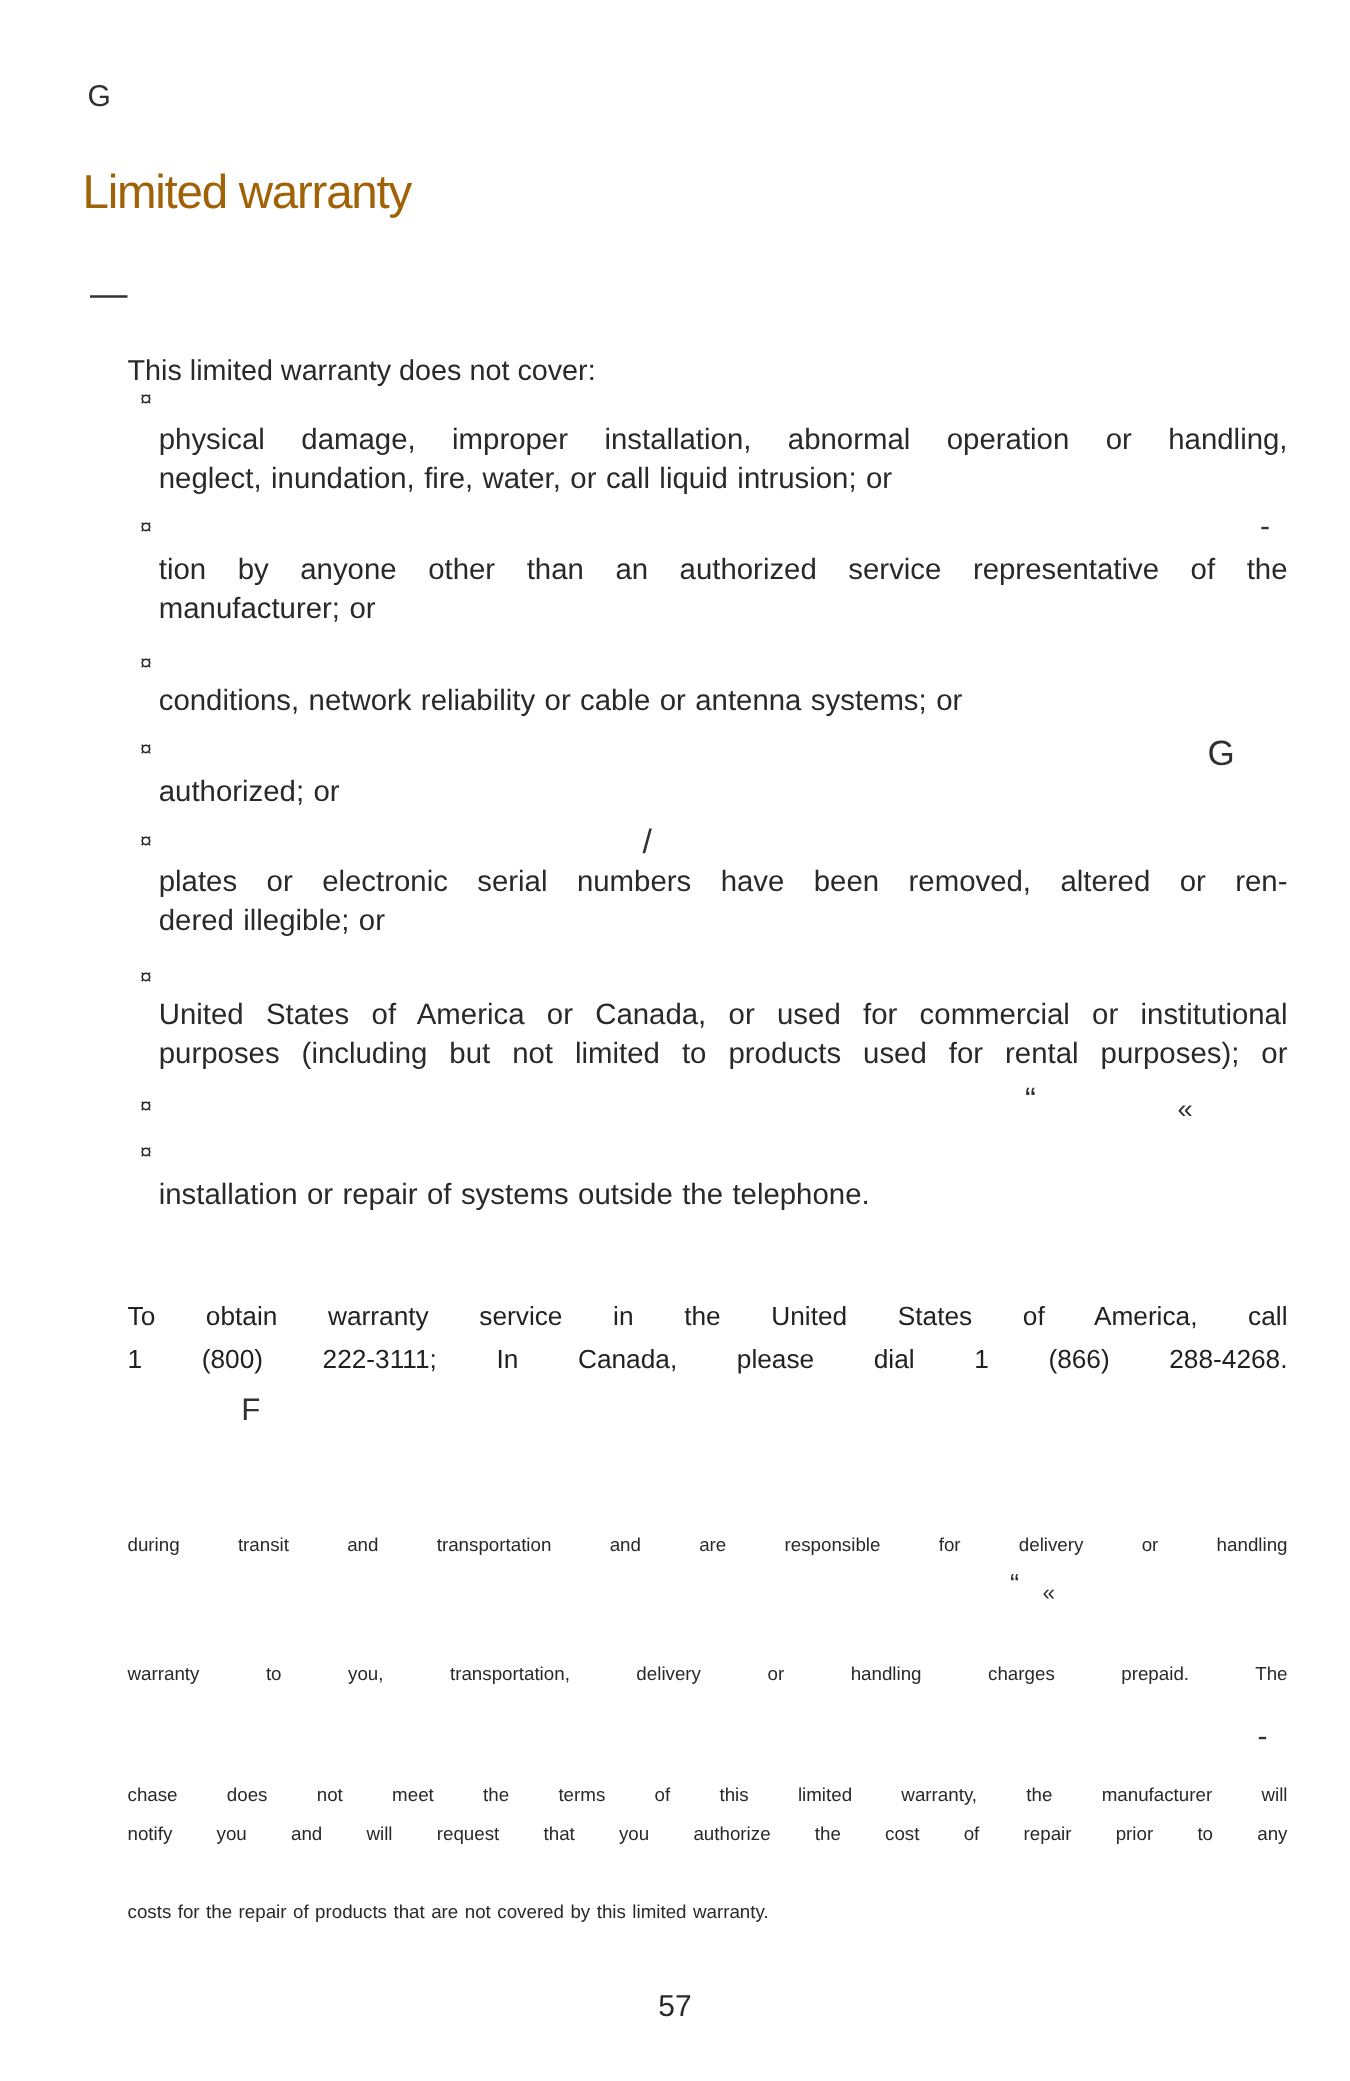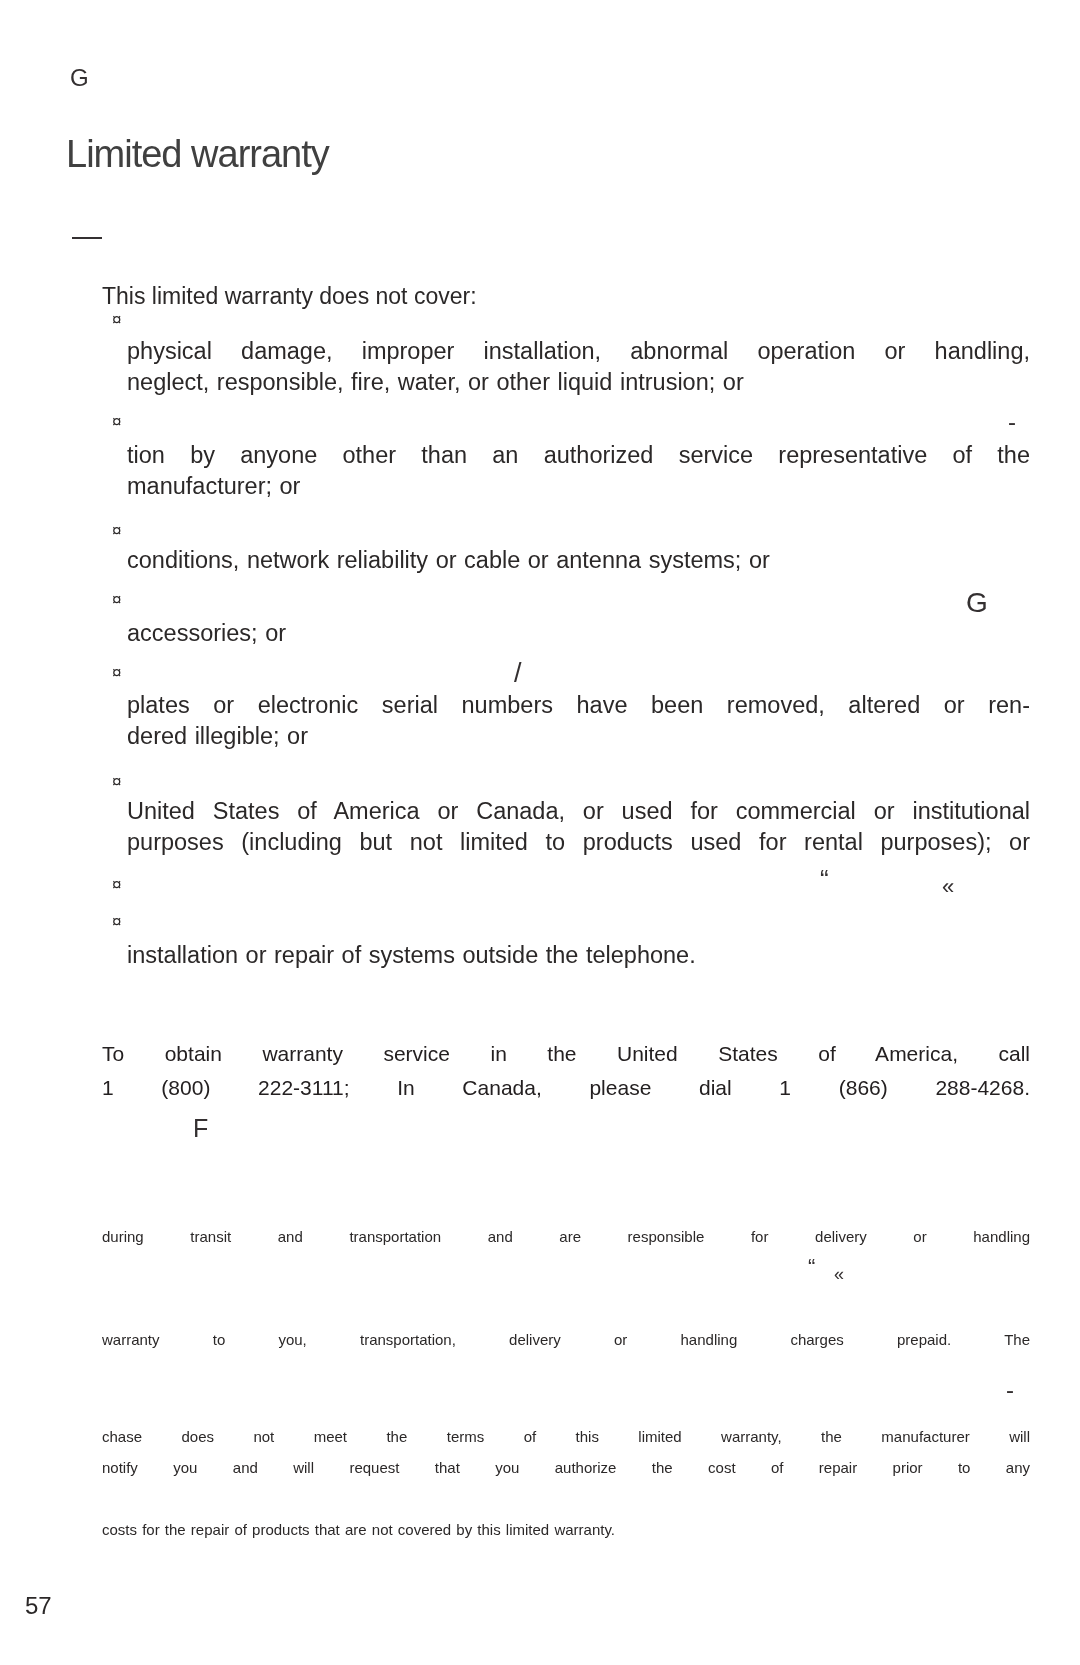--- a/index.html
+++ b/index.html
@@ -7,69 +7,69 @@
     position:relative;
     width:1080px;height:1665px;
     margin:0 auto;
     background:#ffffff;
     font-family:"Liberation Sans","DejaVu Sans",sans-serif;
     color:#2b2828;
     overflow:hidden;
   }
   .abs{position:absolute;line-height:1.18;}
   .corner-mark{left:70px;top:64px;font-size:24px;color:#343031;}
-  .doc-title{left:66px;top:132px;font-size:38px;letter-spacing:-1px;color:#404040;font-weight:400;}
+  .doc-title{left:66px;top:132px;font-size:38px;letter-spacing:-1px;color:#a16207;font-weight:400;}
   .section-dash{left:72px;top:218px;font-size:30px;color:#343031;}
   .intro{left:102px;top:262px;font-size:23px;margin-top:21px;}
   .marker{left:112px;font-size:17px;color:#2b2828;}
   .bline{left:127px;width:903px;font-size:23.5px;word-spacing:1px;}
   .pline{left:102px;width:928px;font-size:15px;word-spacing:1px;}
   .just{text-align:justify;text-align-last:justify;}
   .bold-line{left:102px;width:928px;font-size:21px;font-weight:400;color:#242021;
              text-align:justify;text-align-last:justify;}
   .stray{color:#343031;}
   .s-hyphen1{left:1008px;top:408px;font-size:24px;}
   .s-g{left:966px;top:586px;font-size:28px;}
   .s-slash{left:514px;top:658px;font-size:27px;}
   .s-quote1{left:820px;top:864px;font-size:26px;}
   .s-guill1{left:942px;top:874px;font-size:22px;}
   .s-f{left:193px;top:1114px;font-size:25px;}
   .s-quote2{left:808px;top:1254px;font-size:22px;}
   .s-guill2{left:834px;top:1264px;font-size:18px;}
   .s-hyphen2{left:1006px;top:1376px;font-size:24px;}
-  .page-num{left:0;right:0;top:1592px;font-size:24px;color:#2b2828;padding-left:25px;}
+  .page-num{left:0;right:0;top:1592px;text-align:center;font-size:24px;color:#2b2828;}
 </style>
 </head>
 <body>
 
 <div class="page">
 
   <div class="abs corner-mark">G</div>
 
   <div class="abs doc-title">Limited warranty</div>
 
   <div class="abs section-dash">—</div>
 
   <div class="abs intro">This limited warranty does not cover:</div>
 
   <span class="abs marker" style="top:310px">¤</span>
   <div class="abs bline just" style="top:338px">physical damage, improper installation, abnormal operation or handling,</div>
-  <div class="abs bline" style="top:369px">neglect, responsible, fire, water, or other liquid intrusion; or</div>
+  <div class="abs bline" style="top:369px">neglect, inundation, fire, water, or call liquid intrusion; or</div>
 
   <span class="abs marker" style="top:412px">¤</span>
   <span class="abs stray s-hyphen1">-</span>
   <div class="abs bline just" style="top:442px">tion by anyone other than an authorized service representative of the</div>
   <div class="abs bline" style="top:473px">manufacturer; or</div>
 
   <span class="abs marker" style="top:521px">¤</span>
   <div class="abs bline" style="top:547px">conditions, network reliability or cable or antenna systems; or</div>
 
   <span class="abs marker" style="top:590px">¤</span>
   <span class="abs stray s-g">G</span>
-  <div class="abs bline" style="top:620px">accessories; or</div>
+  <div class="abs bline" style="top:620px">authorized; or</div>
 
   <span class="abs marker" style="top:663px">¤</span>
   <span class="abs stray s-slash">/</span>
   <div class="abs bline just" style="top:692px">plates or electronic serial numbers have been removed, altered or ren-</div>
   <div class="abs bline" style="top:723px">dered illegible; or</div>
 
   <span class="abs marker" style="top:772px">¤</span>
   <div class="abs bline just" style="top:798px">United States of America or Canada, or used for commercial or institutional</div>
   <div class="abs bline just" style="top:829px">purposes (including but not limited to products used for rental purposes); or</div>
 

